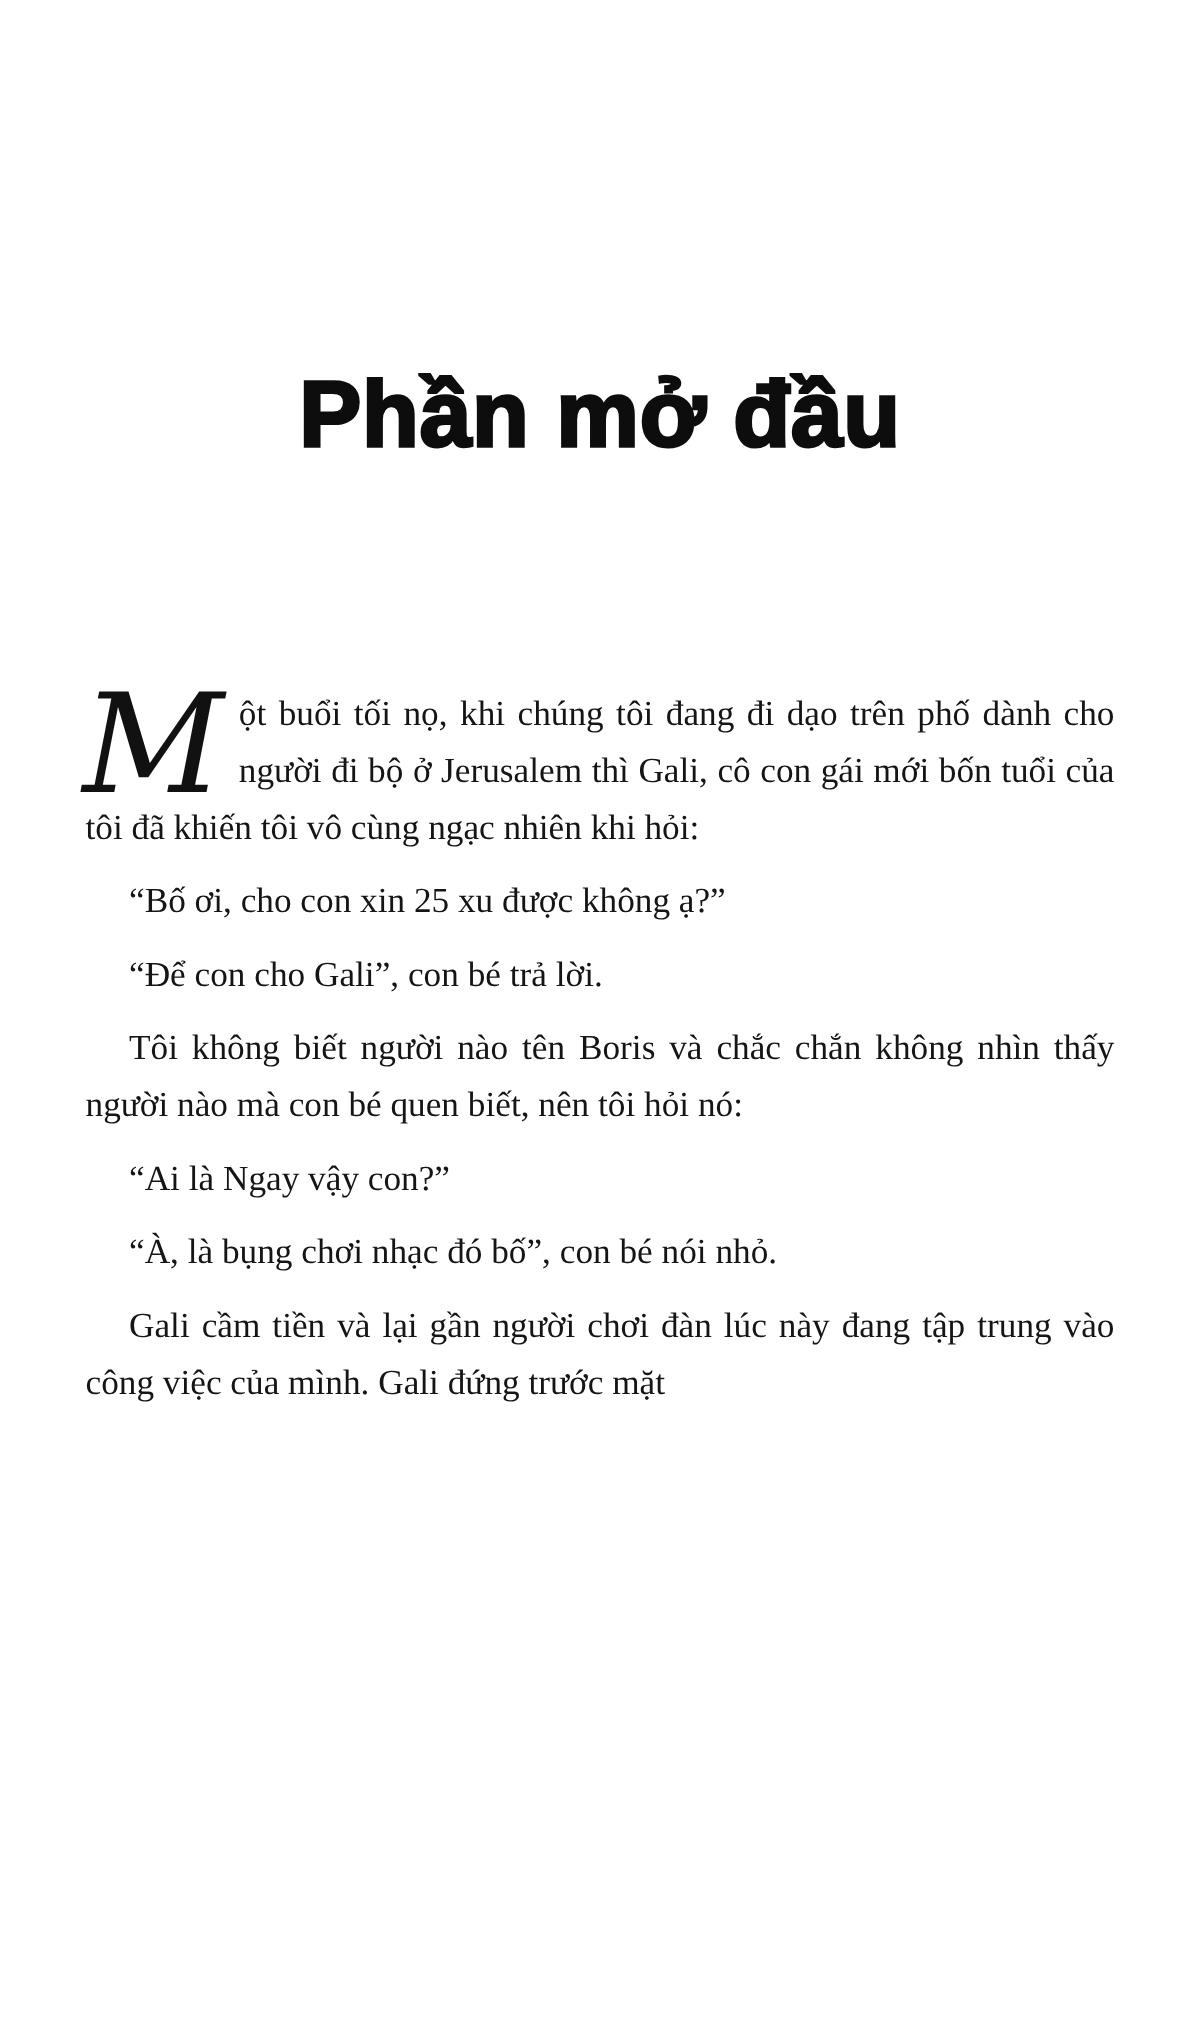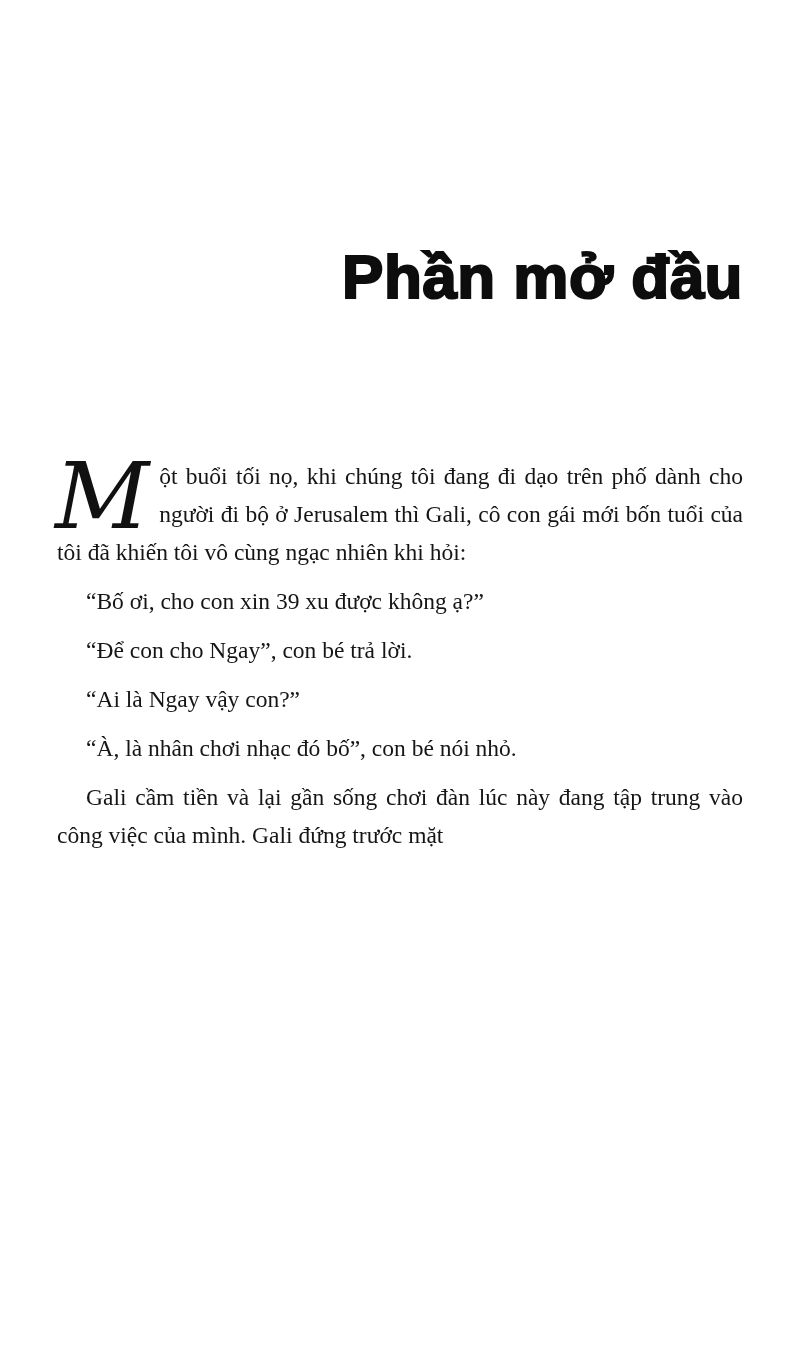--- a/index.html
+++ b/index.html
@@ -16,21 +16,21 @@
   }
   .page {
     box-sizing: border-box;
     width: 800px;
     height: 1355px;
     padding: 244px 57px 0 57px;
     background: #ffffff;
   }
   .title {
     margin: 0;
-    text-align: right;
+    text-align: center;
     font-family: "Liberation Sans", sans-serif;
     font-weight: bold;
     font-size: 62px;
     line-height: 1.05;
     color: #0d0d0d;
     letter-spacing: 0.5px;
     -webkit-text-stroke: 2.2px #0d0d0d;
   }
   .body-text {
     margin-top: 148px;
@@ -61,27 +61,28 @@
 <body>
 
 <div class="page">
 
   <h1 class="title">Phần mở đầu</h1>
 
   <div class="body-text">
 
     <p class="para dropcap-para"><span class="dropcap">M</span><span>ột buổi tối nọ, khi chúng tôi đang đi dạo trên phố dành cho người đi bộ ở Jerusalem thì Gali, cô con gái mới bốn tuổi của tôi đã khiến tôi vô cùng ngạc nhiên khi hỏi:</span></p>
 
-    <p class="para indent">“Bố ơi, cho con xin 39 xu được không ạ?”</p>
+    <p class="para indent">“Bố ơi, cho con xin 25 xu được không ạ?”</p>
 
 
-    <p class="para indent">“Để con cho Ngay”, con bé trả lời.</p>
+    <p class="para indent">“Để con cho Gali”, con bé trả lời.</p>
 
+    <p class="para indent">Tôi không biết người nào tên Boris và chắc chắn không nhìn thấy người nào mà con bé quen biết, nên tôi hỏi nó:</p>
 
     <p class="para indent">“Ai là Ngay vậy con?”</p>
 
-    <p class="para indent">“À, là nhân chơi nhạc đó bố”, con bé nói nhỏ.</p>
+    <p class="para indent">“À, là bụng chơi nhạc đó bố”, con bé nói nhỏ.</p>
 
 
-    <p class="para indent">Gali cầm tiền và lại gần sống chơi đàn lúc này đang tập trung vào công việc của mình. Gali đứng trước mặt</p>
+    <p class="para indent">Gali cầm tiền và lại gần người chơi đàn lúc này đang tập trung vào công việc của mình. Gali đứng trước mặt</p>
 
   </div>
 </div>
 
 </body></html>

